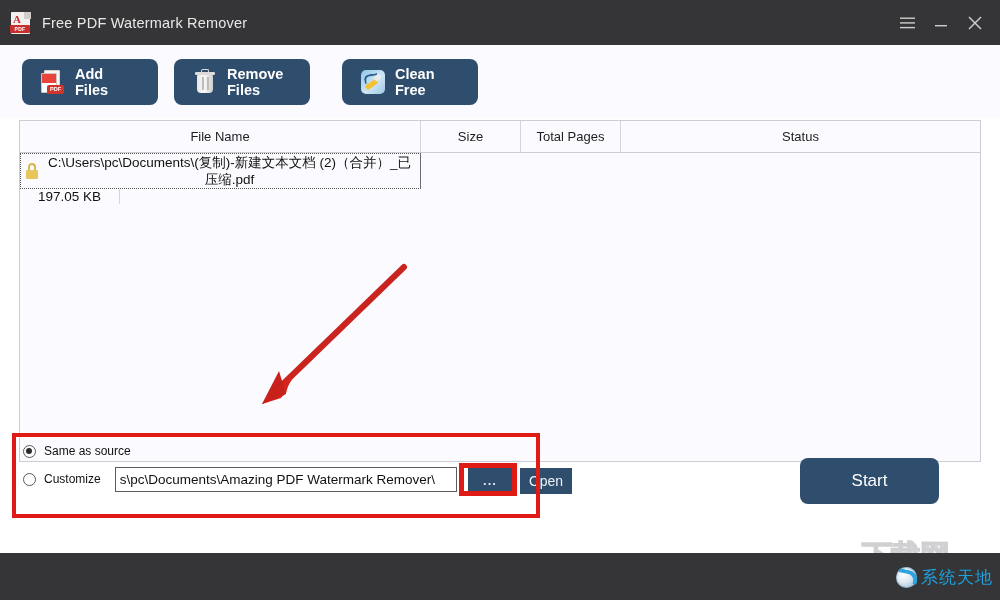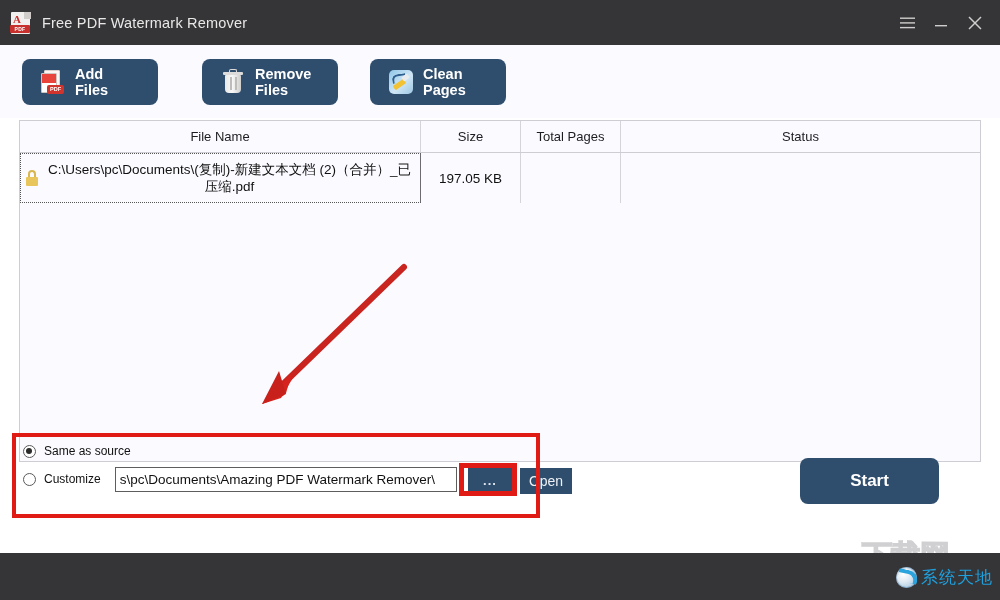--- a/index.html
+++ b/index.html
@@ -107,21 +107,21 @@
     align-items: center;
     justify-content: center;
     color: #ffffff;
     font-size: 14.5px;
     font-weight: bold;
     cursor: default;
     padding: 0 18px;
     box-sizing: border-box;
   }
   #btn-add   { width: 136px; }
-  #btn-remove{ width: 136px; margin-left: 44px; }
+  #btn-remove{ width: 136px; margin-left: 16px; }
   #btn-clean { width: 136px; margin-left: 32px; }
   .tool-ico {
     width: 26px; height: 26px;
     margin-right: 9px;
     flex: 0 0 auto;
     position: relative;
   }
 
   
   .ico-pdf .pg {
@@ -234,20 +234,21 @@
   .fl-head > div:last-child { border-right: none; }
   .col-name  { width: 401px; }
   .col-size  { width: 100px; }
   .col-pages { width: 100px; }
   .col-status{ flex: 1; }
 
   .fl-row {
     display: flex;
     height: 50px;
     box-sizing: border-box;
+    flex-direction: column;
   }
   .fl-row > div {
     display: flex;
     align-items: center;
     box-sizing: border-box;
     border-right: 1px solid #d6d4db;
     font-size: 13.5px;
     color: #111;
   }
   .fl-row > div:last-child { border-right: none; }
@@ -380,21 +381,21 @@
 
   
   .start-btn {
     position: absolute;
     left: 800px; top: 458px;
     width: 139px; height: 46px;
     background: #2f4d6d;
     border-radius: 8px;
     color: #ffffff;
     font-size: 17px;
-    font-weight: bold;
+    font-weight: normal;
     display: flex;
     align-items: center;
     justify-content: center;
   }
 
   
   .footer {
     position: absolute;
     left: 0; top: 553px;
     width: 1000px; height: 47px;
@@ -499,21 +500,21 @@
     <span>Remove Files</span>
   </div>
 
   <div class="tool-btn" id="btn-clean">
     <span class="tool-ico ico-clean">
       <span class="sq"></span>
         <span class="swoosh"></span>
         <span class="brush"></span>
         <span class="tip"></span>
     </span>
-    <span>Clean Pages</span>
+    <span>Clean Free</span>
   </div>
 </div>
 
 <div class="filelist">
   <div class="fl-head">
     <div class="col-name">File Name</div>
     <div class="col-size">Size</div>
     <div class="col-pages">Total Pages</div>
     <div class="col-status">Status</div>
   </div>

